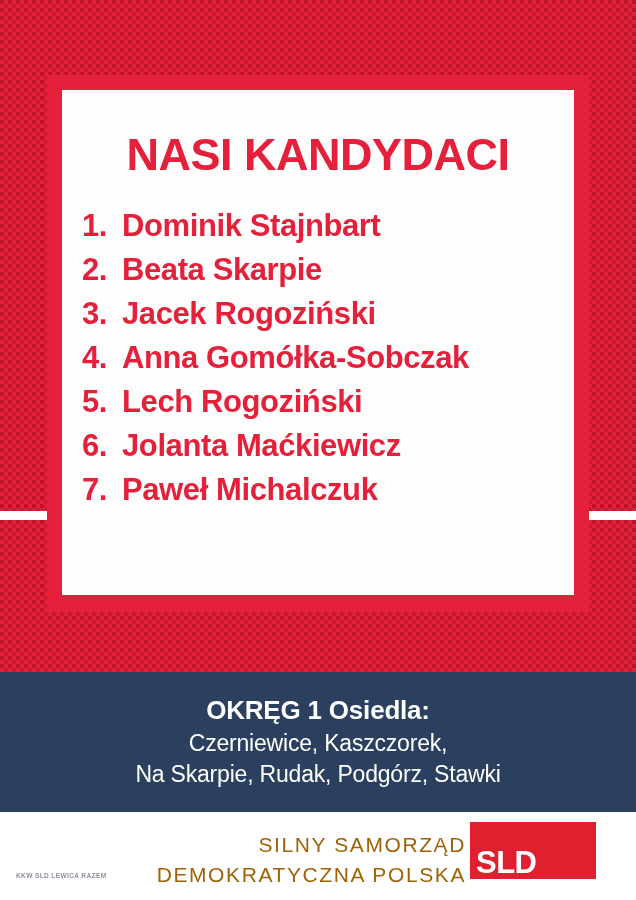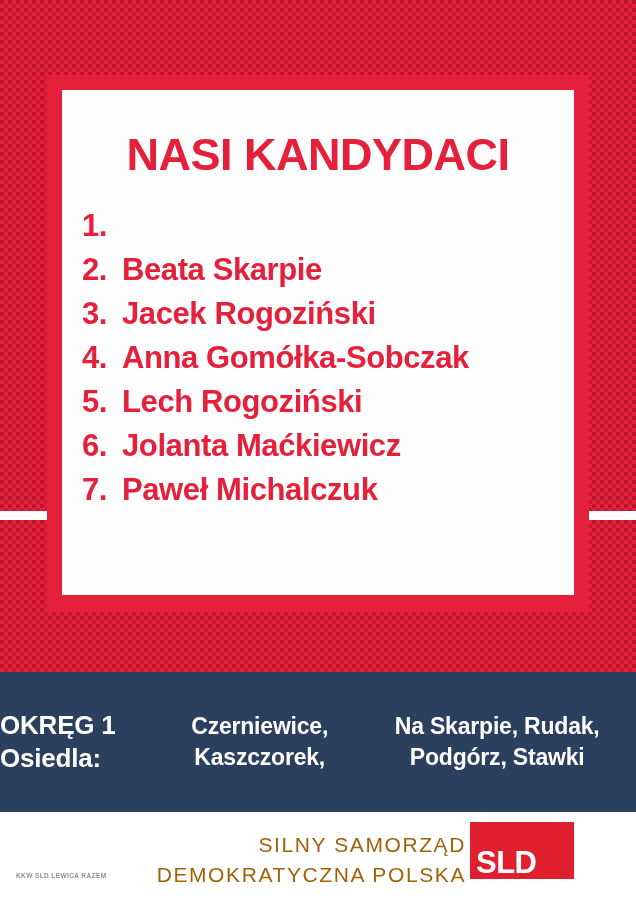--- a/index.html
+++ b/index.html
@@ -109,33 +109,33 @@
   
   .district-band {
     position: absolute;
     left: 0;
     top: 672px;
     width: 636px;
     height: 140px;
     background: #2b3f5e;
     color: #ffffff;
     display: flex;
-    flex-direction: row;
+    flex-direction: column;
     align-items: center;
     justify-content: center;
   }
   .district-head {
     font-size: 26px;
     font-weight: bold;
     line-height: 1.28;
     letter-spacing: -0.2px;
   }
   .district-line {
     font-size: 23px;
-    font-weight: bold;
+    font-weight: normal;
     line-height: 1.35;
     letter-spacing: -0.2px;
     text-align: center;
   }
 
   
   .footer {
     position: absolute;
     left: 0;
     top: 812px;
@@ -155,21 +155,21 @@
     letter-spacing: 1.6px;
     line-height: 1.42;
     white-space: nowrap;
   }
 
   
   .logo {
     position: absolute;
     left: 470px;
     top: 822px;
-    width: 104px;
+    width: 126px;
     height: 57px;
     background: #e1202f;
   }
   .logo-sld {
     position: absolute;
     left: 6px;
     bottom: 1px;
     color: #ffffff;
     font-size: 31px;
     font-weight: bold;
@@ -216,20 +216,21 @@
   <div class="side-bar right"></div>
 
   <div class="card-band"></div>
   <div class="card">
 
     <div class="poster-title">NASI KANDYDACI</div>
 
     <ul class="candidates">
       <li class="candidate">
         <span class="cand-num">1.</span>
+        <span class="cand-name">Dominik Stajnbart</span>
       </li>
       <li class="candidate">
         <span class="cand-num">2.</span>
         <span class="cand-name">Beata Skarpie</span>
       </li>
       <li class="candidate">
         <span class="cand-num">3.</span>
         <span class="cand-name">Jacek Rogoziński</span>
       </li>
       <li class="candidate">

